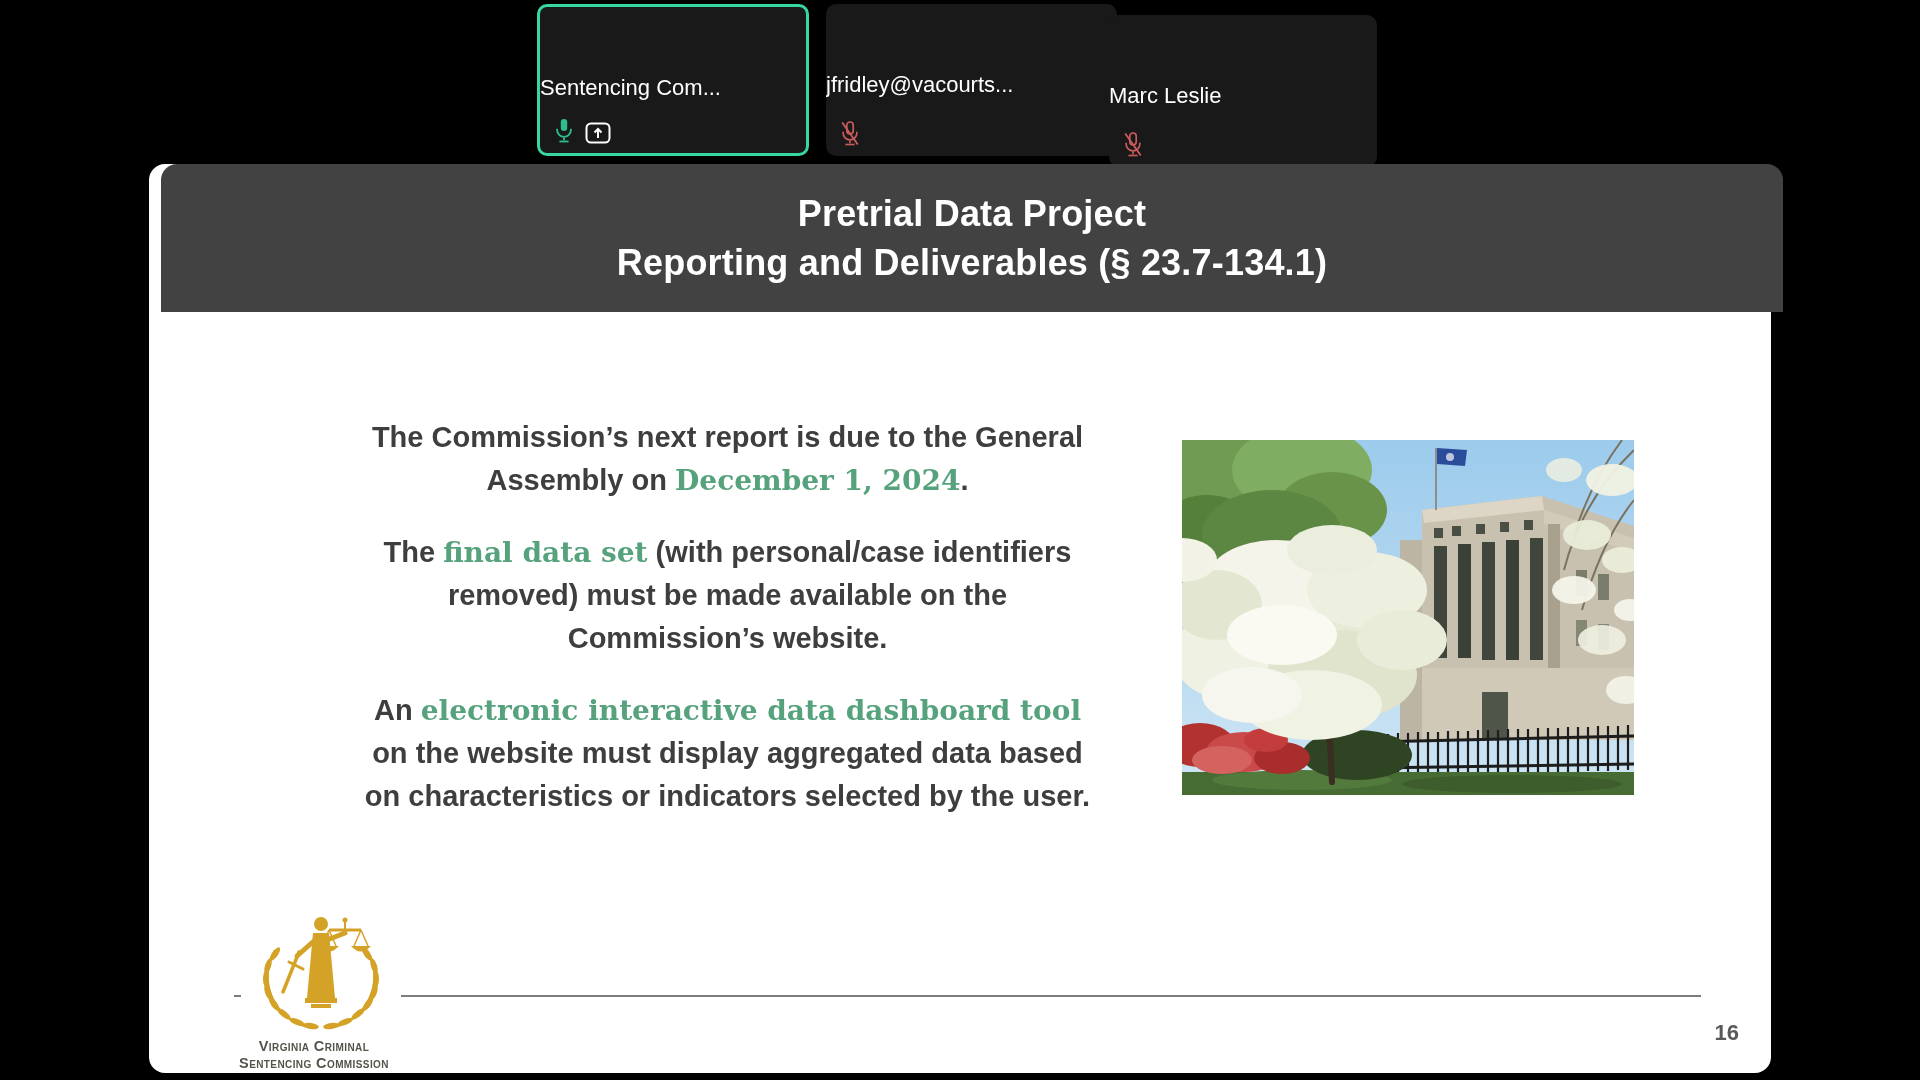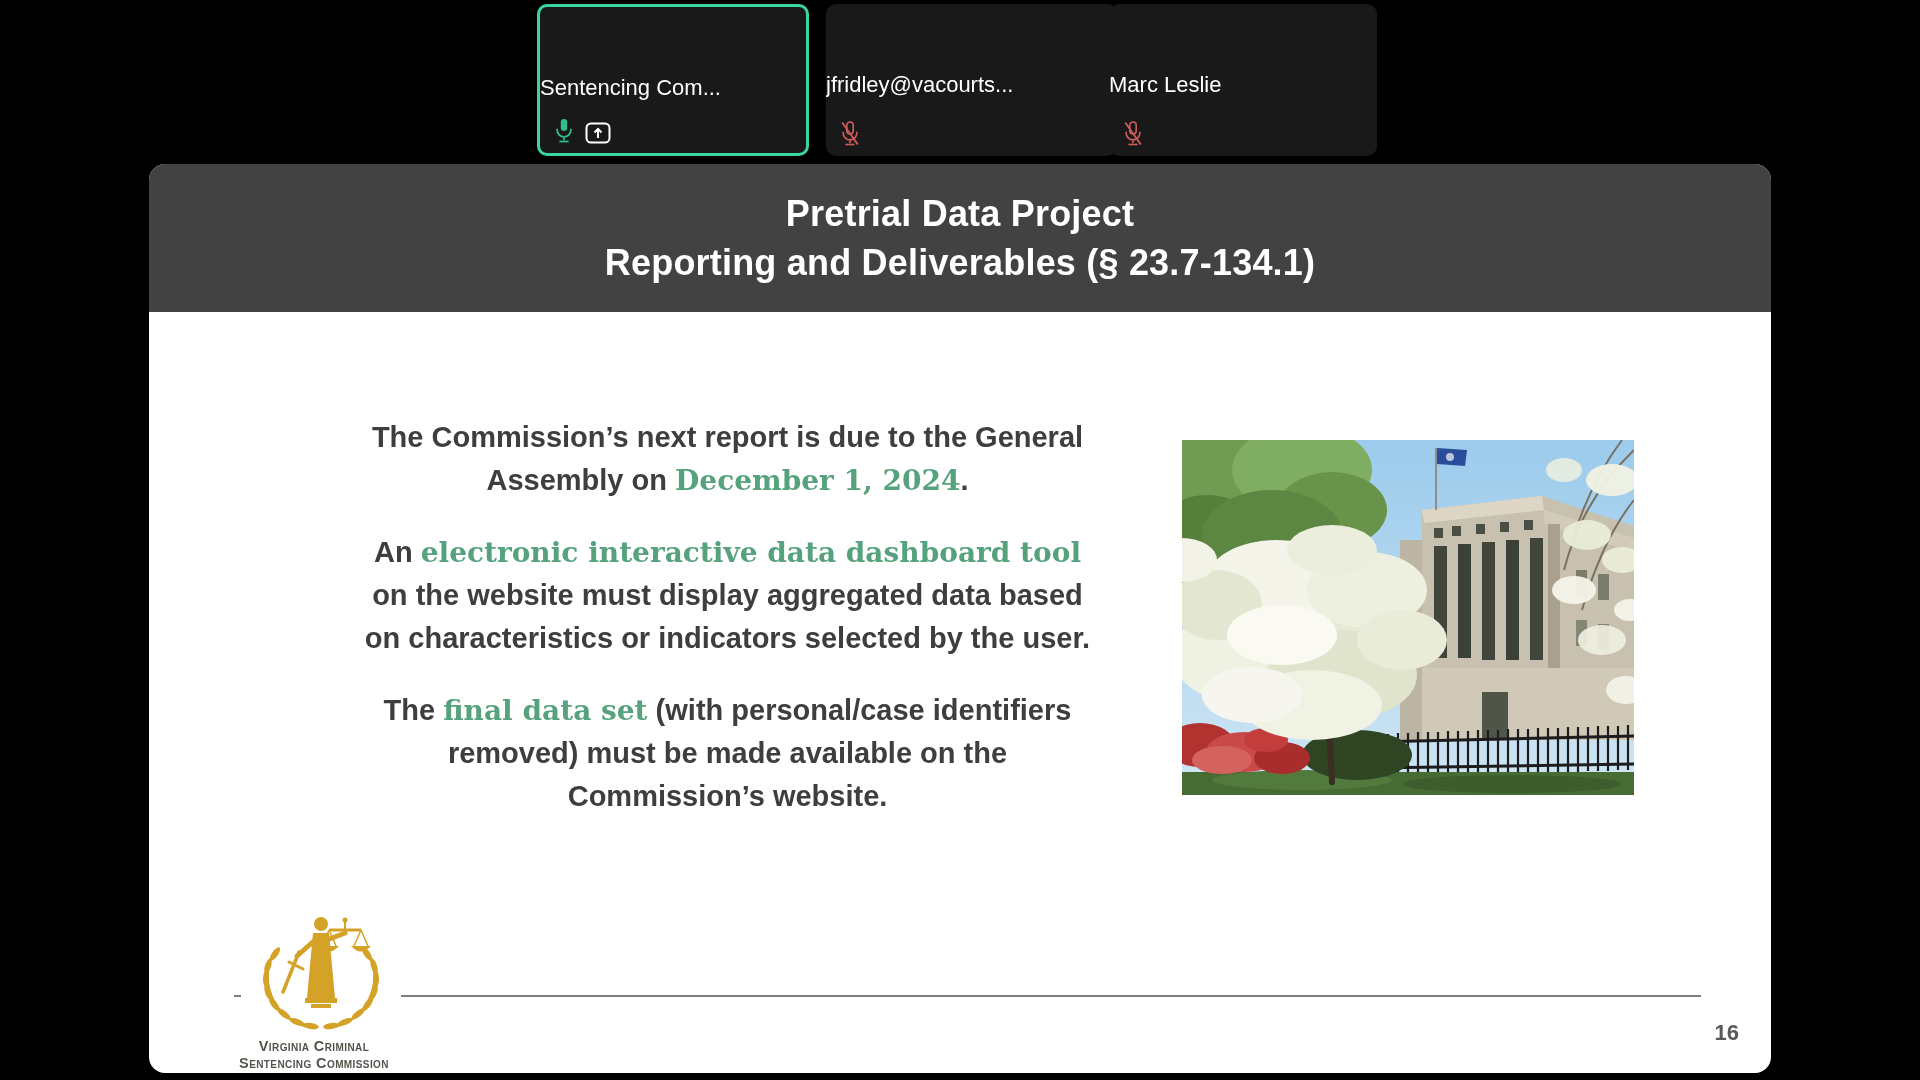--- a/index.html
+++ b/index.html
@@ -26,21 +26,21 @@
     position:absolute;left:13px;bottom:9px;
     display:flex;align-items:flex-end;gap:10px;
   }
   .tile-icons svg{display:block;}
   
   .slide{
     position:absolute;left:149px;top:164px;width:1622px;height:909px;
     background:#ffffff;border-radius:16px;
   }
   .slide-titlebar{
-    position:absolute;left:0;top:0;width:100%;height:148px;
+    position:absolute;left:12px;top:0;width:100%;height:148px;
     background:#424242;border-radius:16px 16px 0 0;
     text-align:center;color:#fff;font-weight:700;
     font-size:36px;line-height:49px;padding-top:25px;box-sizing:border-box;
     letter-spacing:.2px;
   }
   .slide-text{
     position:absolute;left:215px;top:252px;width:727px;
     text-align:center;color:#3e3e3e;font-weight:700;
     font-size:29px;line-height:43px;
   }
@@ -95,21 +95,21 @@
       <svg width="22" height="27" viewBox="0 0 24 28">
         <rect x="8.5" y="1.5" width="7" height="13" rx="3.5" fill="none" stroke="#cd5c5c" stroke-width="1.8"></rect>
         <path d="M4.5 12 v1.5 a7.5 7.5 0 0 0 15 0 V12" stroke="#cd5c5c" stroke-width="1.8" fill="none"></path>
         <line x1="12" y1="21.5" x2="12" y2="24.5" stroke="#cd5c5c" stroke-width="1.8"></line>
         <line x1="7" y1="26" x2="17" y2="26" stroke="#cd5c5c" stroke-width="1.8"></line>
         <line x1="3.5" y1="2" x2="20.5" y2="26" stroke="#cd5c5c" stroke-width="2"></line>
       </svg>
     </div>
   </div>
 
-  <div class="tile" style="left:1109px;width:268px;">
+  <div class="tile" style="left:1109px;width:268px;margin-top:11px;">
     <span class="tile-name">Marc Leslie</span>
     <div class="tile-icons">
       <svg width="22" height="27" viewBox="0 0 24 28">
         <rect x="8.5" y="1.5" width="7" height="13" rx="3.5" fill="none" stroke="#cd5c5c" stroke-width="1.8"></rect>
         <path d="M4.5 12 v1.5 a7.5 7.5 0 0 0 15 0 V12" stroke="#cd5c5c" stroke-width="1.8" fill="none"></path>
         <line x1="12" y1="21.5" x2="12" y2="24.5" stroke="#cd5c5c" stroke-width="1.8"></line>
         <line x1="7" y1="26" x2="17" y2="26" stroke="#cd5c5c" stroke-width="1.8"></line>
         <line x1="3.5" y1="2" x2="20.5" y2="26" stroke="#cd5c5c" stroke-width="2"></line>
       </svg>
     </div>
@@ -119,22 +119,22 @@
 
 <div class="slide">
 
   <div class="slide-titlebar">
     <div>Pretrial Data Project</div>
     <div>Reporting and Deliverables (§ 23.7-134.1)</div>
   </div>
 
   <div class="slide-text">
     <p><span>The Commission’s next report is due to the General Assembly on </span><span class="accent">December 1, 2024</span><span>.</span></p>
+    <p><span>The </span><span class="accent">final data set</span><span> (with personal/case identifiers removed) must be made available on the Commission’s website.</span></p>
     <p><span>An </span><span class="accent">electronic interactive data dashboard tool</span><span> on the website must display aggregated data based on characteristics or indicators selected by the user.</span></p>
-    <p><span>The </span><span class="accent">final data set</span><span> (with personal/case identifiers removed) must be made available on the Commission’s website.</span></p>
   </div>
 
   <svg class="slide-photo" viewBox="0 0 452 355">
     <defs>
       <linearGradient id="sky" x1="0" y1="0" x2="0" y2="1">
         <stop offset="0" stop-color="#9ccbec"></stop>
         <stop offset="1" stop-color="#cfe6f4"></stop>
       </linearGradient>
     </defs>
     <rect x="0" y="0" width="452" height="355" fill="url(#sky)"></rect>

